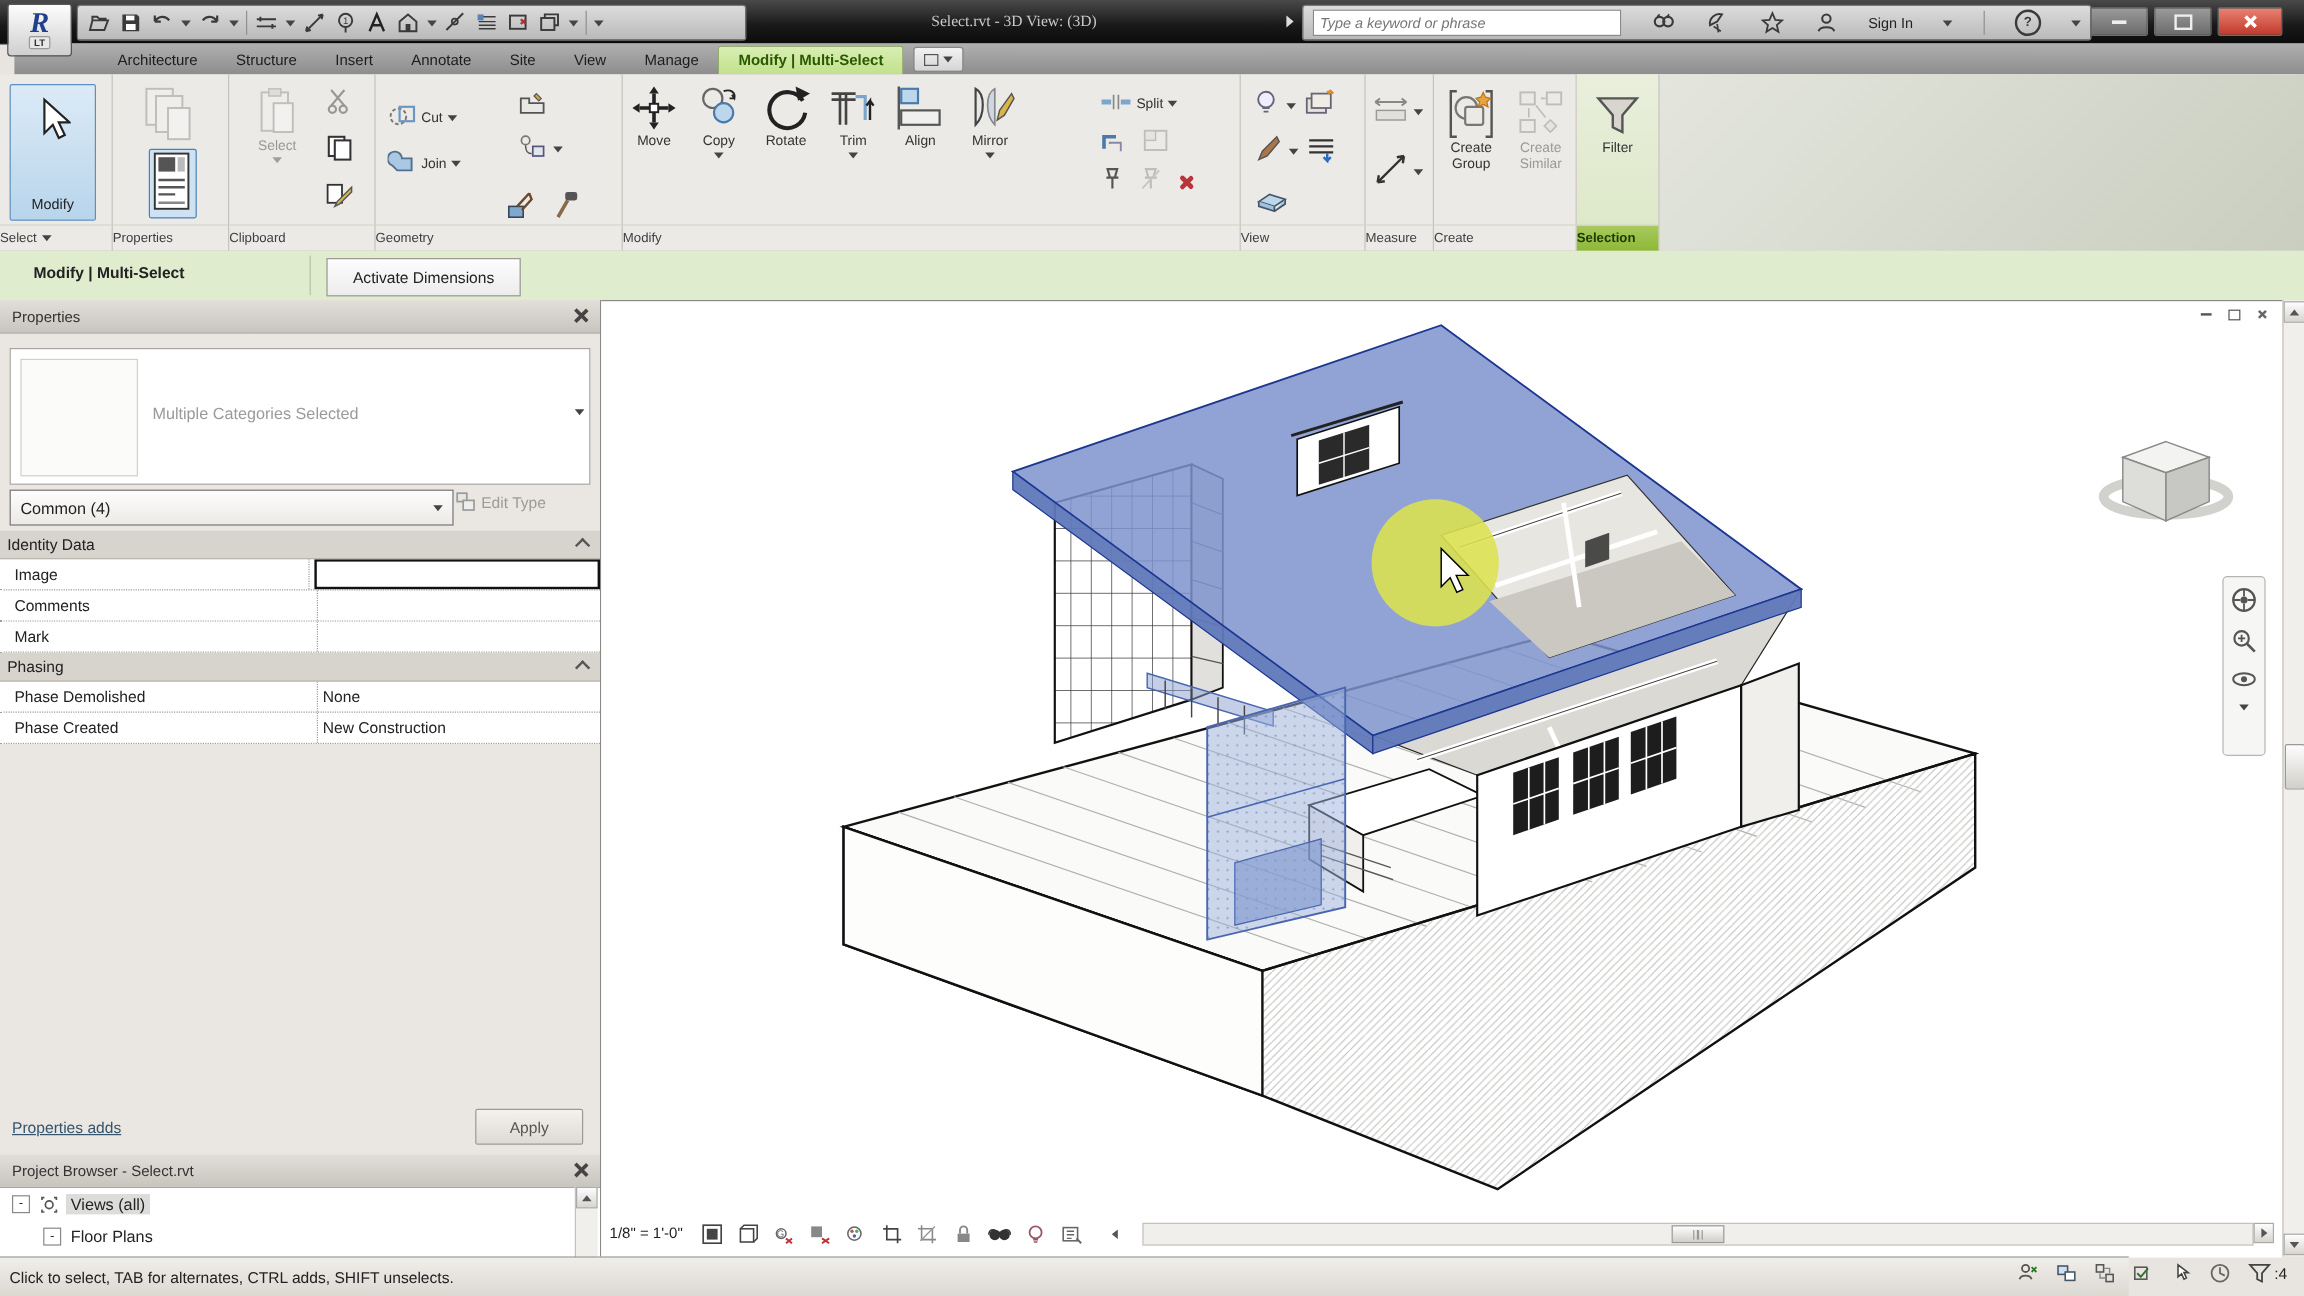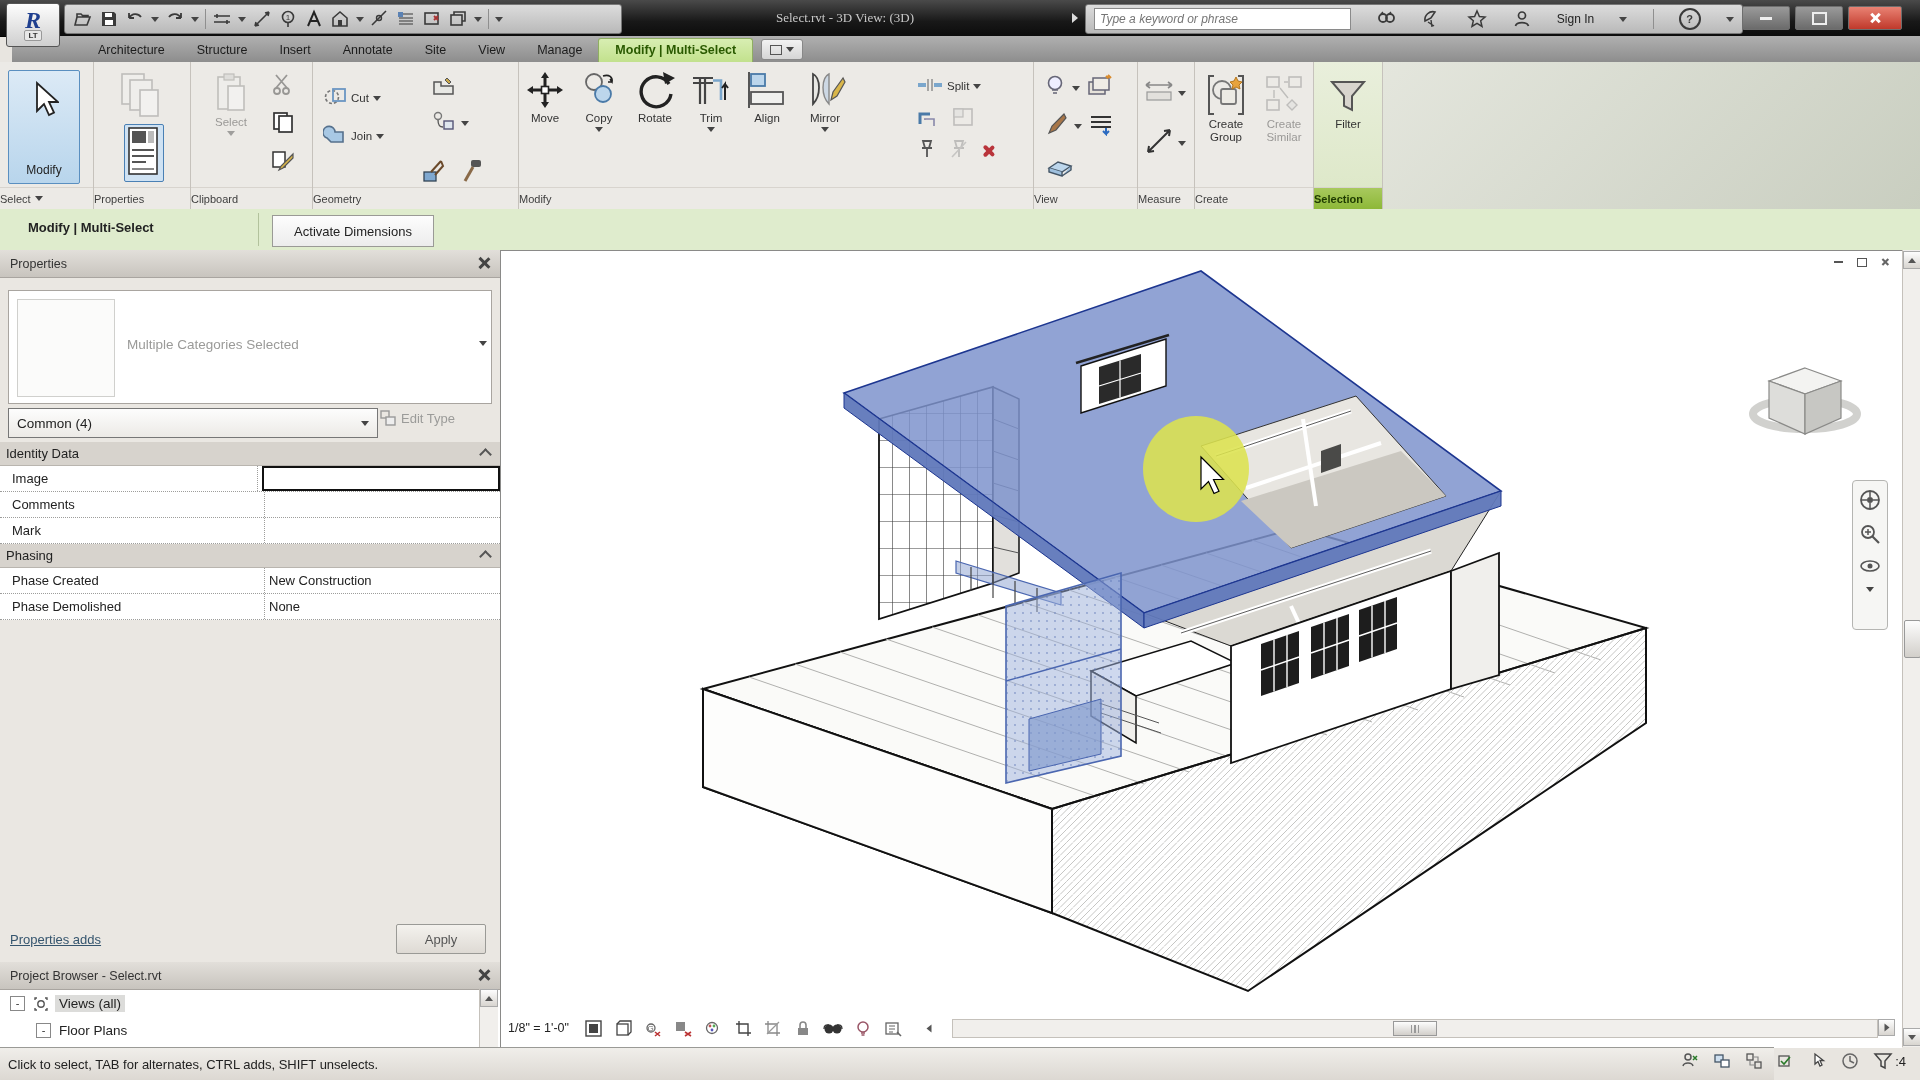--- a/index.html
+++ b/index.html
@@ -585,26 +585,26 @@
       </div>
       <div class="prow">
         <div class="pl">Mark</div>
         <div class="pv"></div>
       </div>
       <div class="grouphdr">
         <span>Phasing</span>
           <span class="chev"></span>
       </div>
       <div class="prow">
+        <div class="pl">Phase Demolished</div>
+        <div class="pv">None</div>
+      </div>
+      <div class="prow">
         <div class="pl">Phase Created</div>
         <div class="pv">New Construction</div>
-      </div>
-      <div class="prow">
-        <div class="pl">Phase Demolished</div>
-        <div class="pv">None</div>
       </div>
     </div>
     <div id="propsfooter">
       <a id="propshelp">Properties adds</a>
       <div id="applybtn">Apply</div>
     </div>
     <div id="pbheader">
       <div class="palhdr">
         <span>Project Browser - Select.rvt</span>
         <span class="closex"></span>

